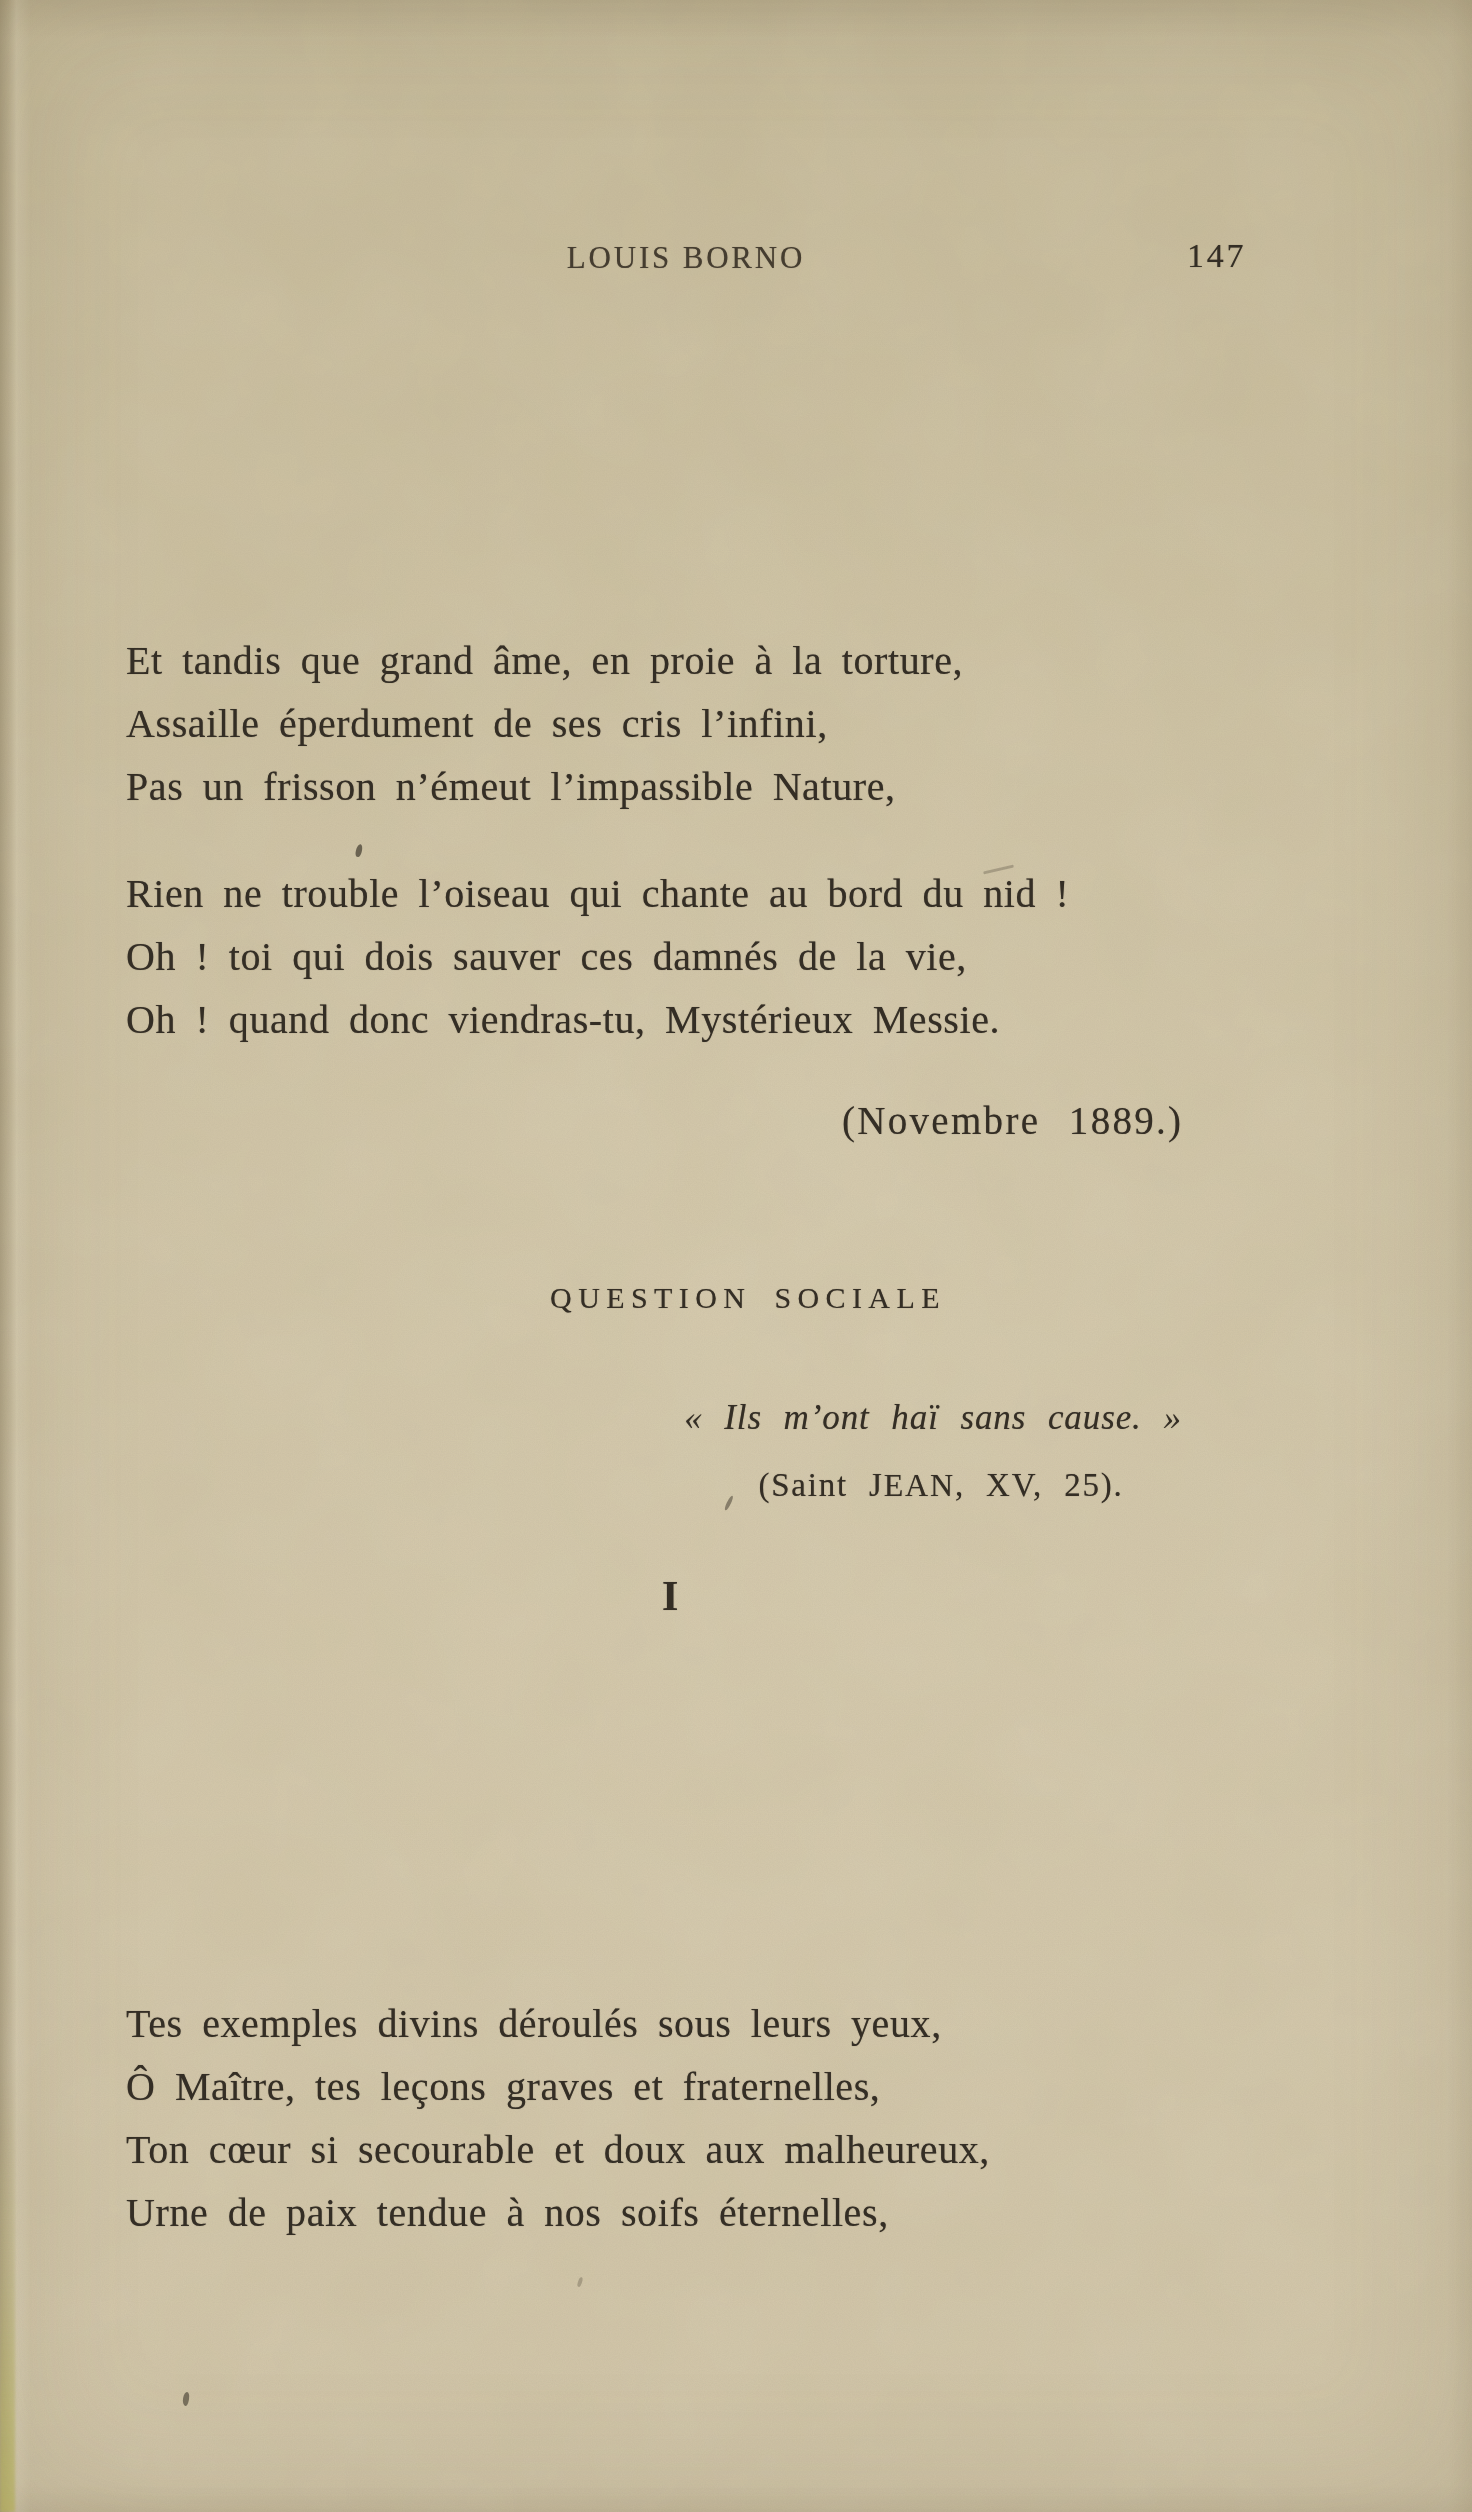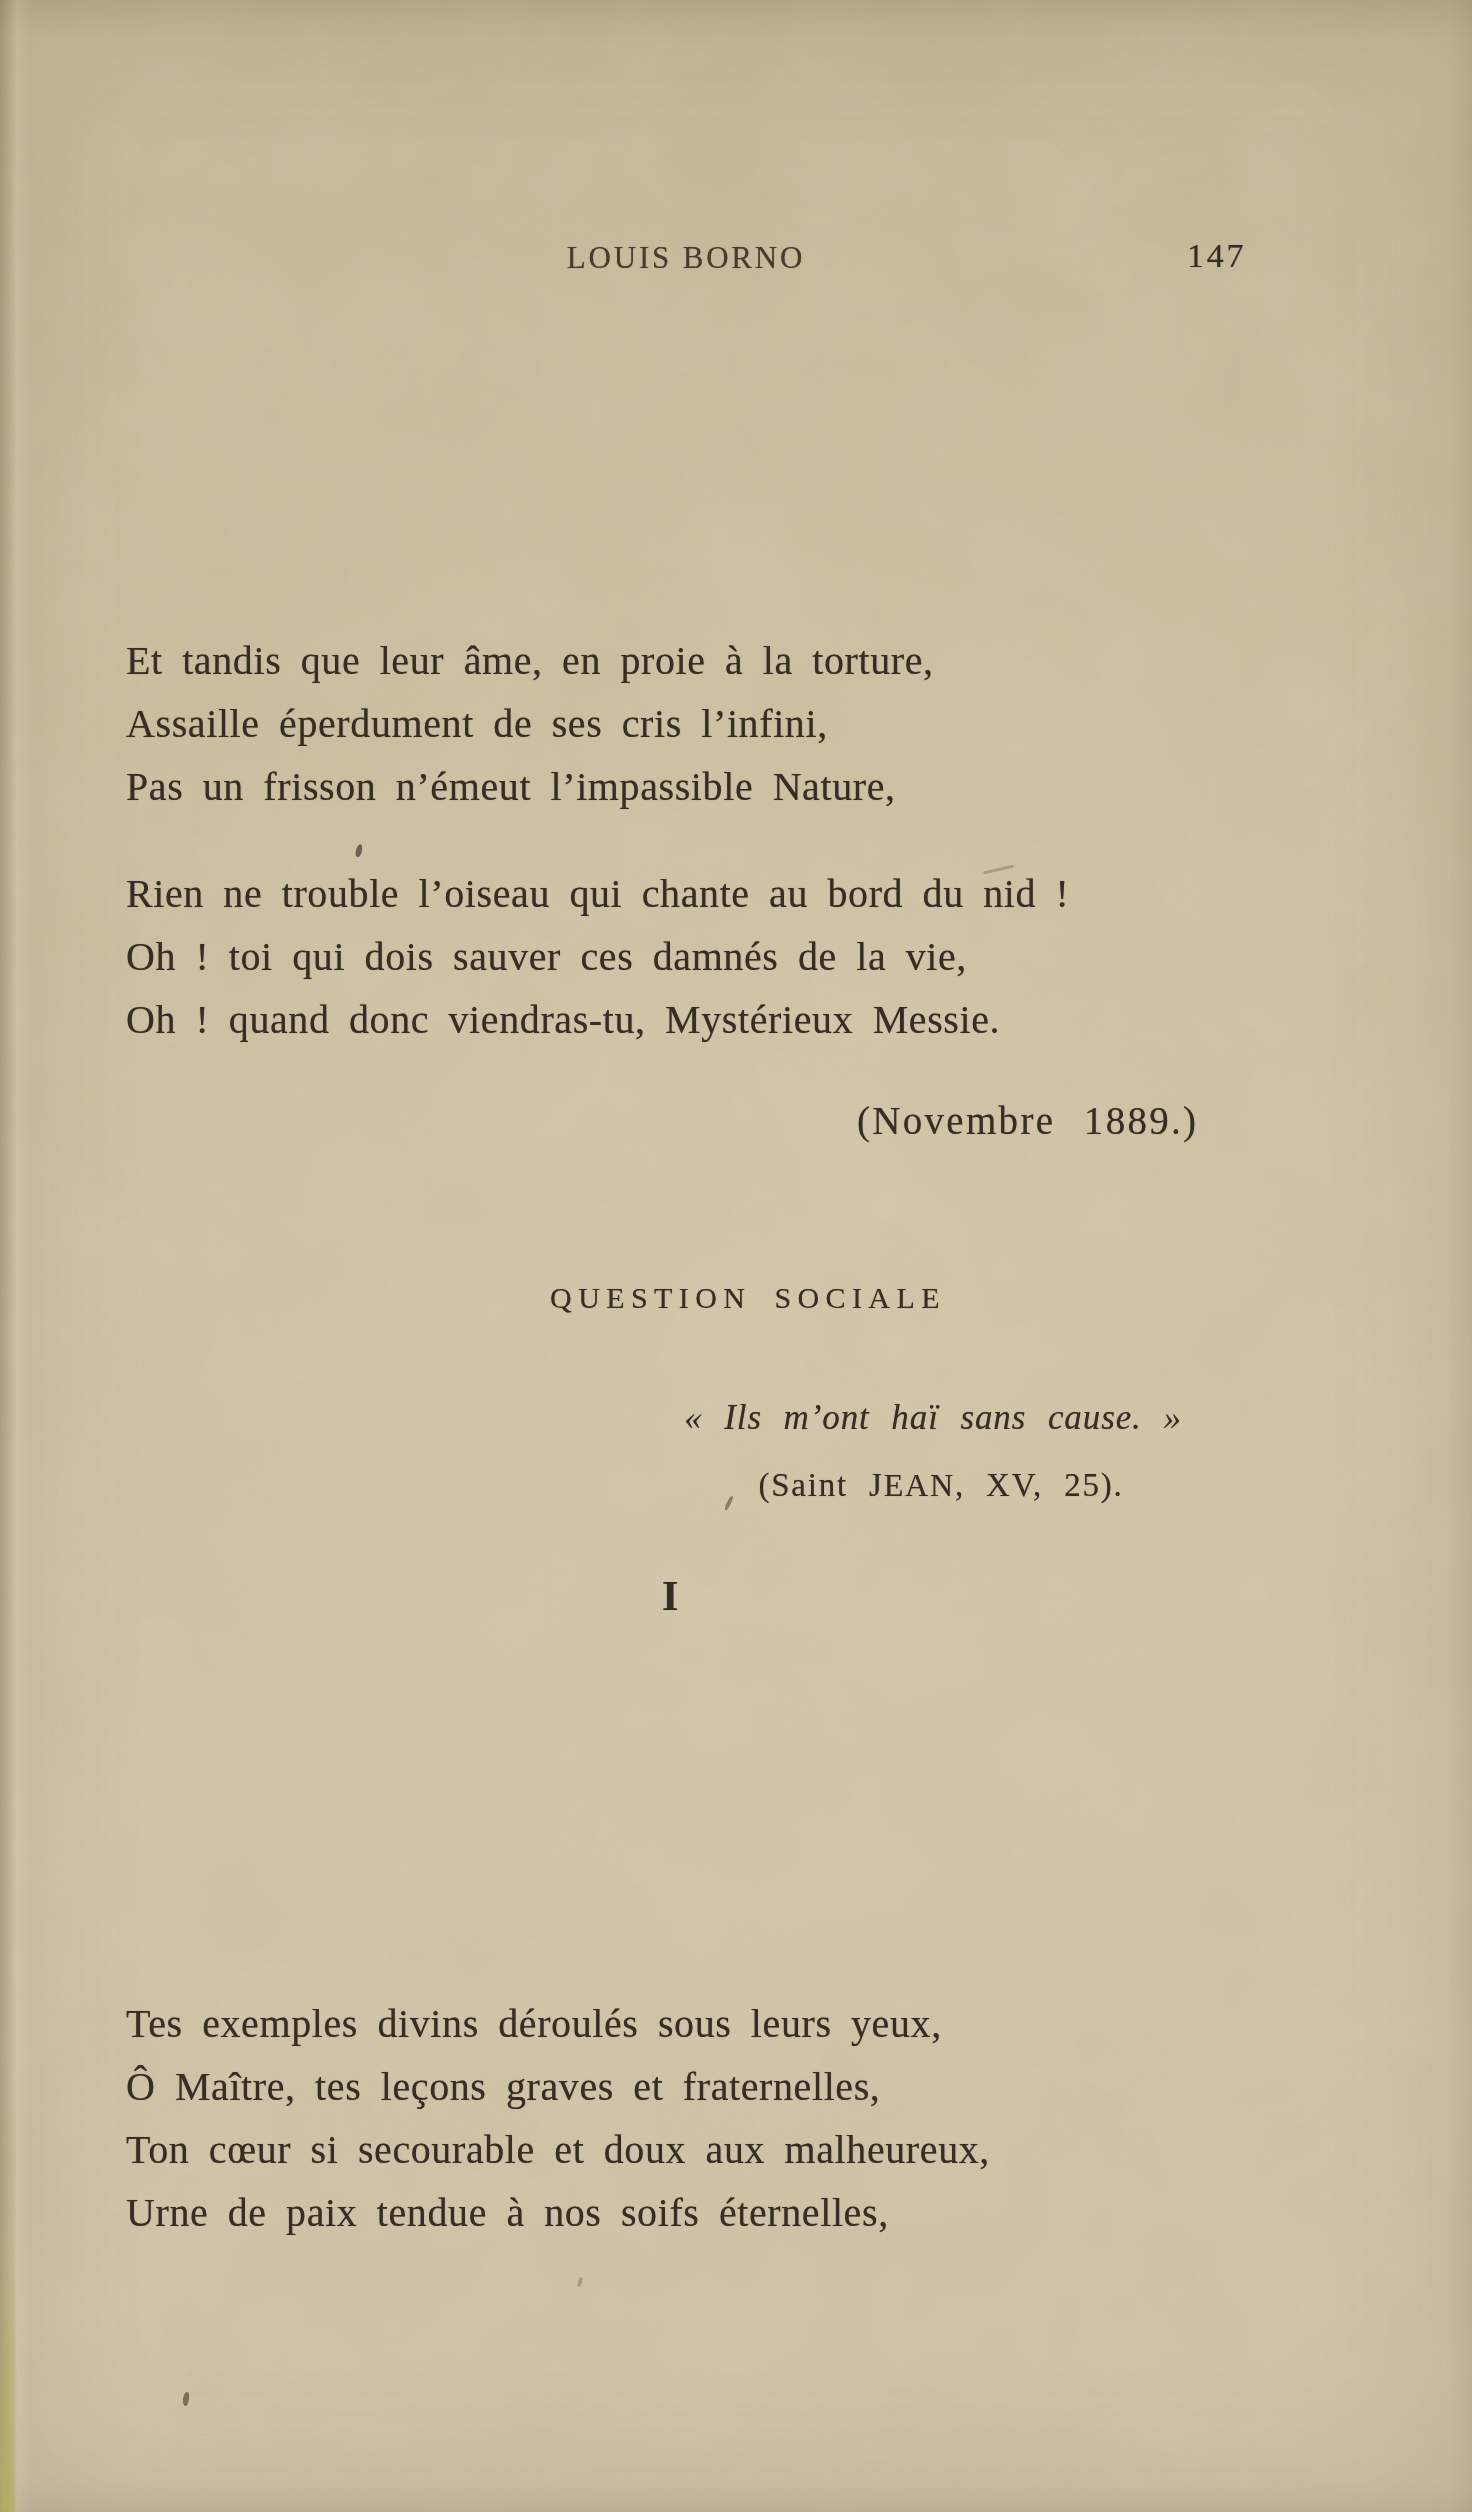--- a/index.html
+++ b/index.html
@@ -96,21 +96,21 @@
     word-spacing: 0.22em;
   }
   .s1 { top: 328px; }
   .s2 { top: 629px; }
   .s3 { top: 862px; }
   .s4 { top: 1686px; }
   .s5 { top: 1992px; }
   .date-note {
     top: 1099px; left: 842px;
     font-size: 39px; line-height: 44px;
-    letter-spacing: 2.3px; word-spacing: 16.5px; margin-left: 15px;
+    letter-spacing: 2.3px; word-spacing: 16.5px;
   }
   .poem-title {
     top: 1277px; left: 748px;
     transform: translateX(-50%);
     font-size: 30px; line-height: 42px;
     letter-spacing: 6.4px; word-spacing: 9.2px;
   }
   .epigraph-quote {
     top: 1398px; left: 933px;
     transform: translateX(-50%);
@@ -177,21 +177,21 @@
   <div class="edge-bottom"></div>
   <div class="edge-left"></div>
   <div class="green-spine"></div>
   <div class="vignette"></div>
 
   <div class="txt running-author">LOUIS BORNO</div>
   <div class="txt page-number ink">147</div>
 
 
   <div class="stanza s2">
-    <div class="line ink">Et tandis que leur âme, en proie à la torture,</div>
+    <div class="line ink">Et tandis que grand âme, en proie à la torture,</div>
     <div class="line ink">Assaille éperdument de ses cris l’infini,</div>
     <div class="line ink">Pas un frisson n’émeut l’impassible Nature,</div>
   </div>
 
   <div class="stanza s3">
     <div class="line ink">Rien ne trouble l’oiseau qui chante au bord du nid !</div>
     <div class="line ink">Oh ! toi qui dois sauver ces damnés de la vie,</div>
     <div class="line ink">Oh ! quand donc viendras-tu, Mystérieux Messie.</div>
   </div>
 

